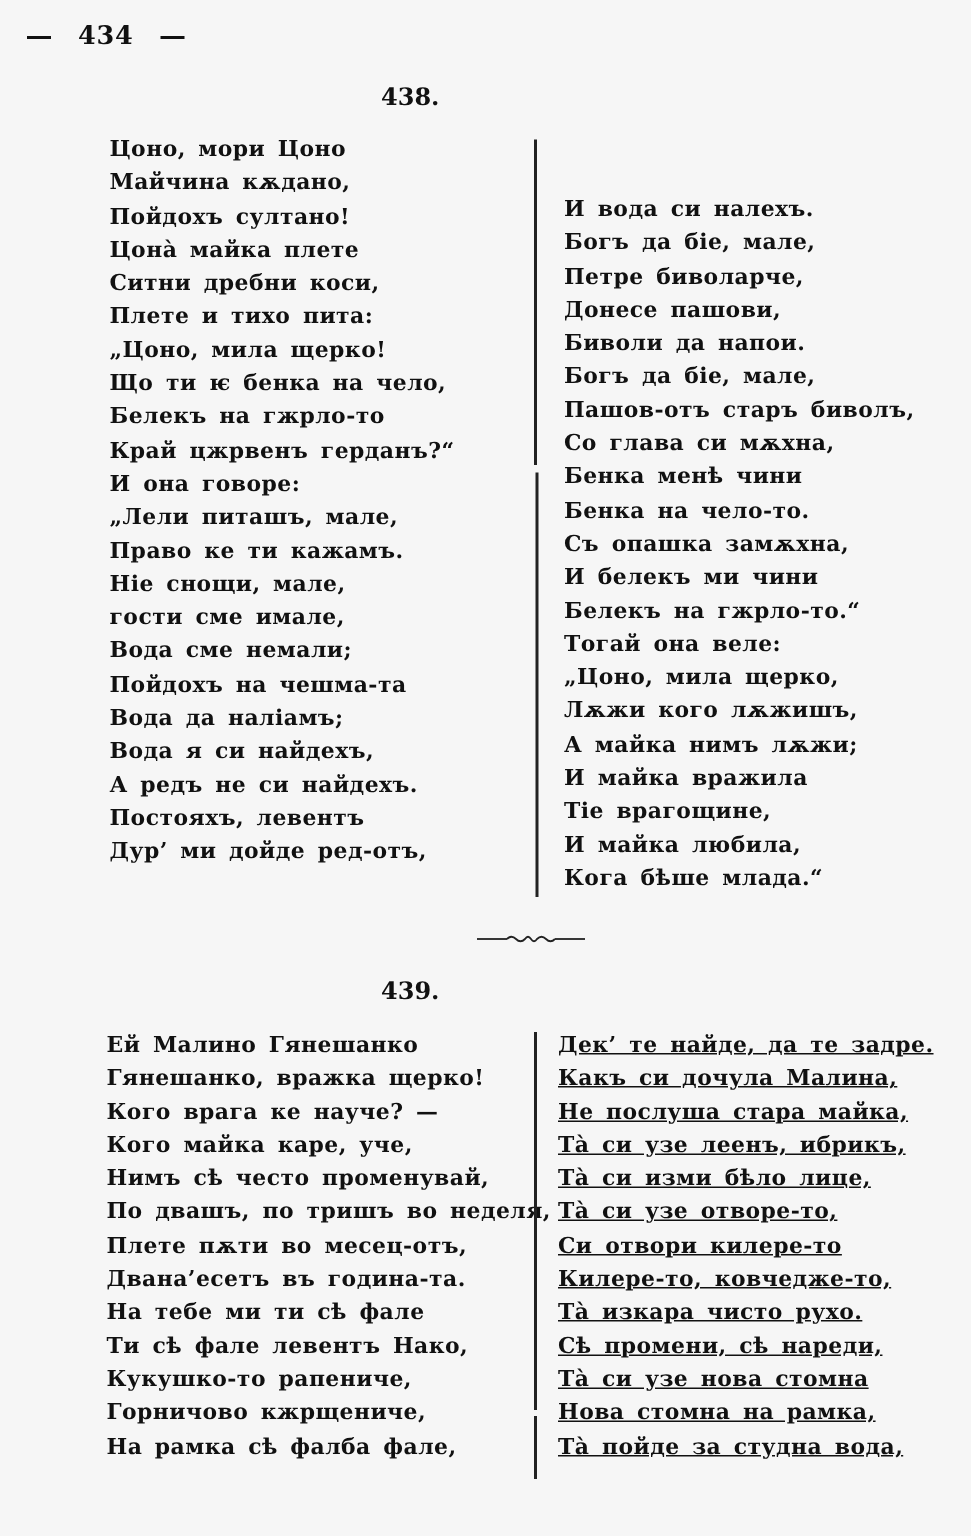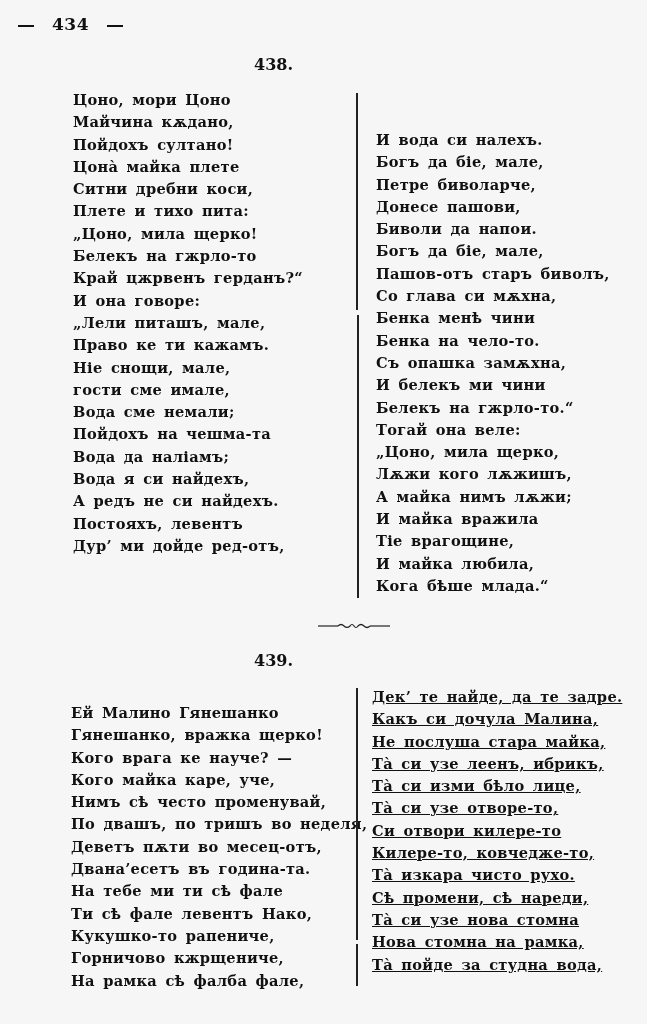--- a/index.html
+++ b/index.html
@@ -45,20 +45,21 @@
 <div class="song-number" style="top:55px;">438.</div>
 
 <div class="col" style="left:73px; top:89px;" id="s0l">
     <span class="line">Цоно, мори Цоно</span>
     <span class="line">Майчина кѫдано,</span>
     <span class="line">Пойдохъ султано!</span>
     <span class="line">Цонà майка плете</span>
     <span class="line">Ситни дребни коси,</span>
     <span class="line">Плете и тихо пита:</span>
     <span class="line">„Цоно, мила щерко!</span>
+    <span class="line">Що ти ѥ бенка на чело,</span>
     <span class="line">Белекъ на гжрло-то</span>
     <span class="line">Край цжрвенъ герданъ?“</span>
     <span class="line">И она говоре:</span>
     <span class="line">„Лели питашъ, мале,</span>
     <span class="line">Право ке ти кажамъ.</span>
     <span class="line">Ніе снощи, мале,</span>
     <span class="line">гости сме имале,</span>
     <span class="line">Вода сме немали;</span>
     <span class="line">Пойдохъ на чешма-та</span>
     <span class="line">Вода да наліамъ;</span>
@@ -94,28 +95,28 @@
   </div>
 
 <svg class="ornament" viewBox="0 0 72 8">
   <line x1="0" y1="4" x2="20" y2="4" stroke="#222" stroke-width="1.2"></line>
   <line x1="52" y1="4" x2="72" y2="4" stroke="#222" stroke-width="1.2"></line>
   <path d="M20 4 q3 -3 6 0 q3 3 6 0 q2 -3 4 0 q2 3 4 0 q3 -3 6 0 q3 3 6 0" fill="none" stroke="#222" stroke-width="1.2"></path>
 </svg>
 
 <div class="song-number" style="top:651px;">439.</div>
 
-<div class="col" style="left:71px; top:686px;margin-top:16px;" id="s1l">
+<div class="col" style="left:71px; top:686px;" id="s1l">
     <span class="line">Ей Малино Гянешанко</span>
     <span class="line">Гянешанко, вражка щерко!</span>
     <span class="line">Кого врага ке научe? —</span>
     <span class="line">Кого майка каре, уче,</span>
     <span class="line">Нимъ сѣ често променувай,</span>
     <span class="line">По двашъ, по тришъ во неделя,</span>
-    <span class="line">Деветъ пѫти во месец-отъ,</span>
+    <span class="line">Плете пѫти во месец-отъ,</span>
     <span class="line">Двана’есетъ въ година-та.</span>
     <span class="line">На тебе ми ти сѣ фале</span>
     <span class="line">Ти сѣ фале левентъ Нако,</span>
     <span class="line">Кукушко-то рапениче,</span>
     <span class="line">Горничово кжрщениче,</span>
     <span class="line">На рамка сѣ фалба фале,</span>
   </div>
 <div class="divider" style="left:356px; top:688px; height:252px;"></div>
 <div class="divider" style="left:356px; top:944px; height:42px;"></div>
 <div class="col" style="left:372px; top:686px;text-decoration:underline;" id="s1r">

